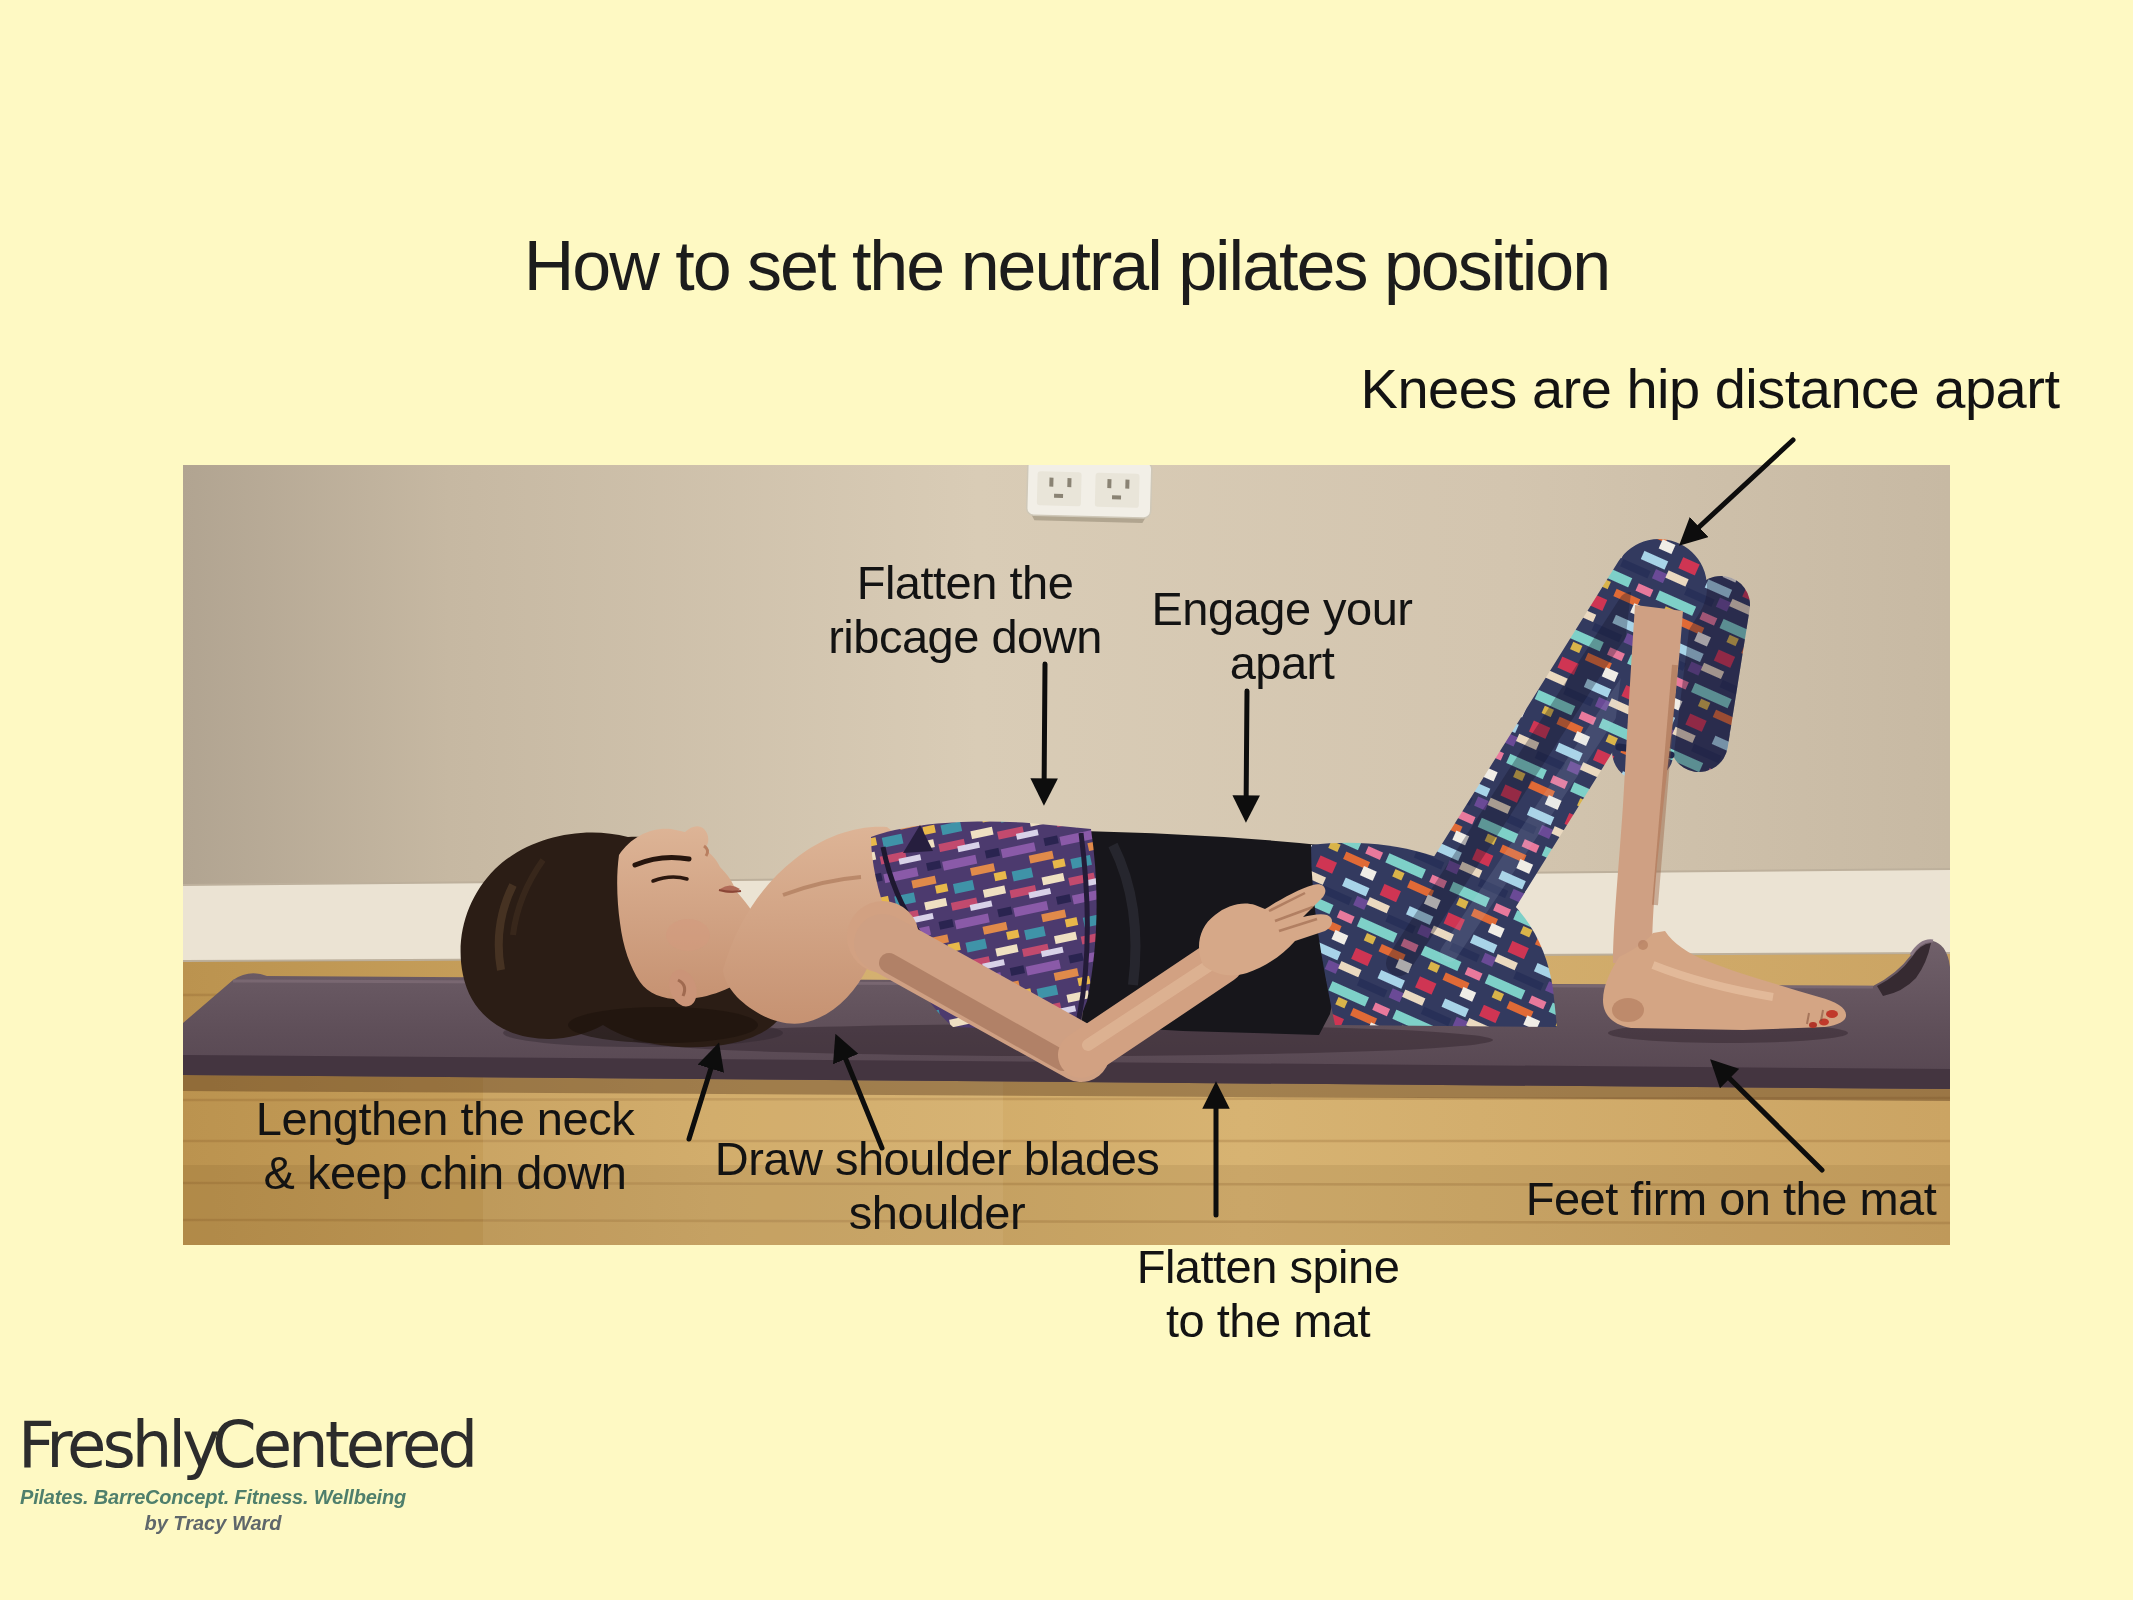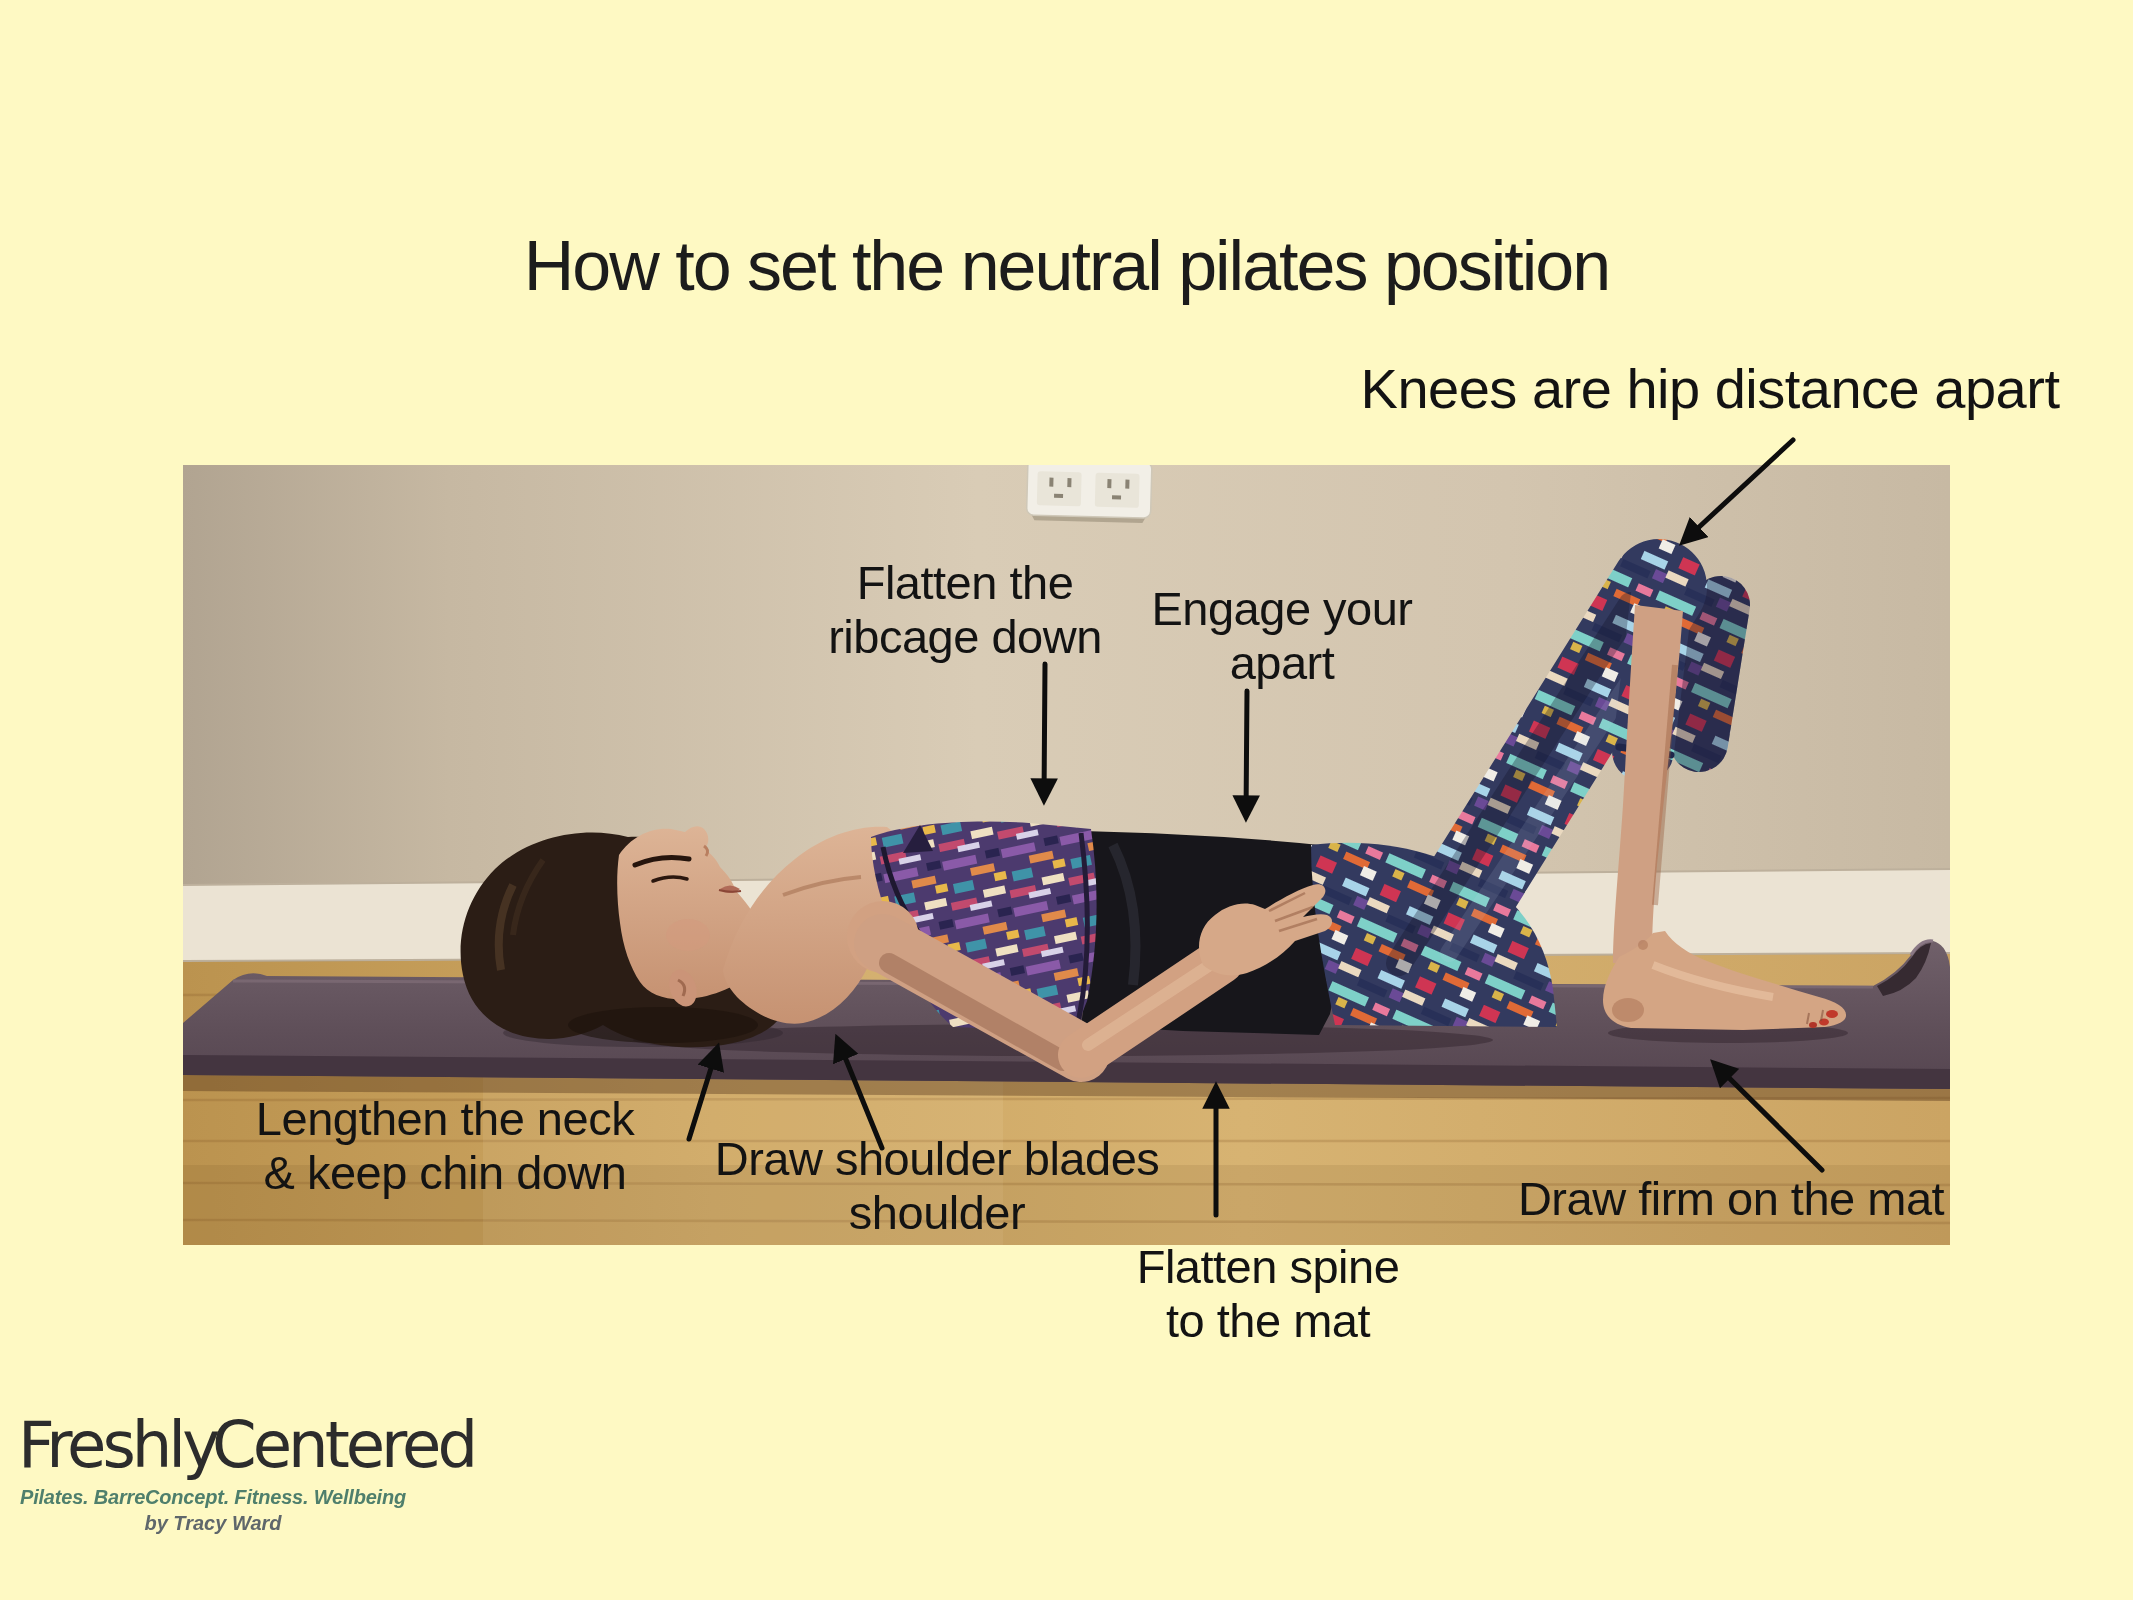--- a/index.html
+++ b/index.html
@@ -235,21 +235,21 @@
   </div>
   <div class="label shoulder">
     <div>Draw shoulder blades</div>
     <div>shoulder</div>
   </div>
   <div class="label spine">
     <div>Flatten spine</div>
     <div>to the mat</div>
   </div>
   <div class="label feet">
-    <div>Draw firm on the mat</div>
+    <div>Feet firm on the mat</div>
   </div>
 
   <svg class="overlay-svg" viewBox="0 0 2133 1600">
     <defs>
       <marker id="ah" viewBox="0 0 10 10" refX="7.5" refY="5" markerWidth="5.5" markerHeight="5.5" orient="auto-start-reverse">
         <path d="M0,0 L10,5 L0,10 Z" fill="#0d0d0d"></path>
       </marker>
     </defs>
     <g stroke="#0d0d0d" stroke-width="5" stroke-linecap="round" fill="none">
       <line x1="1793" y1="440" x2="1684" y2="541" marker-end="url(#ah)"></line>

